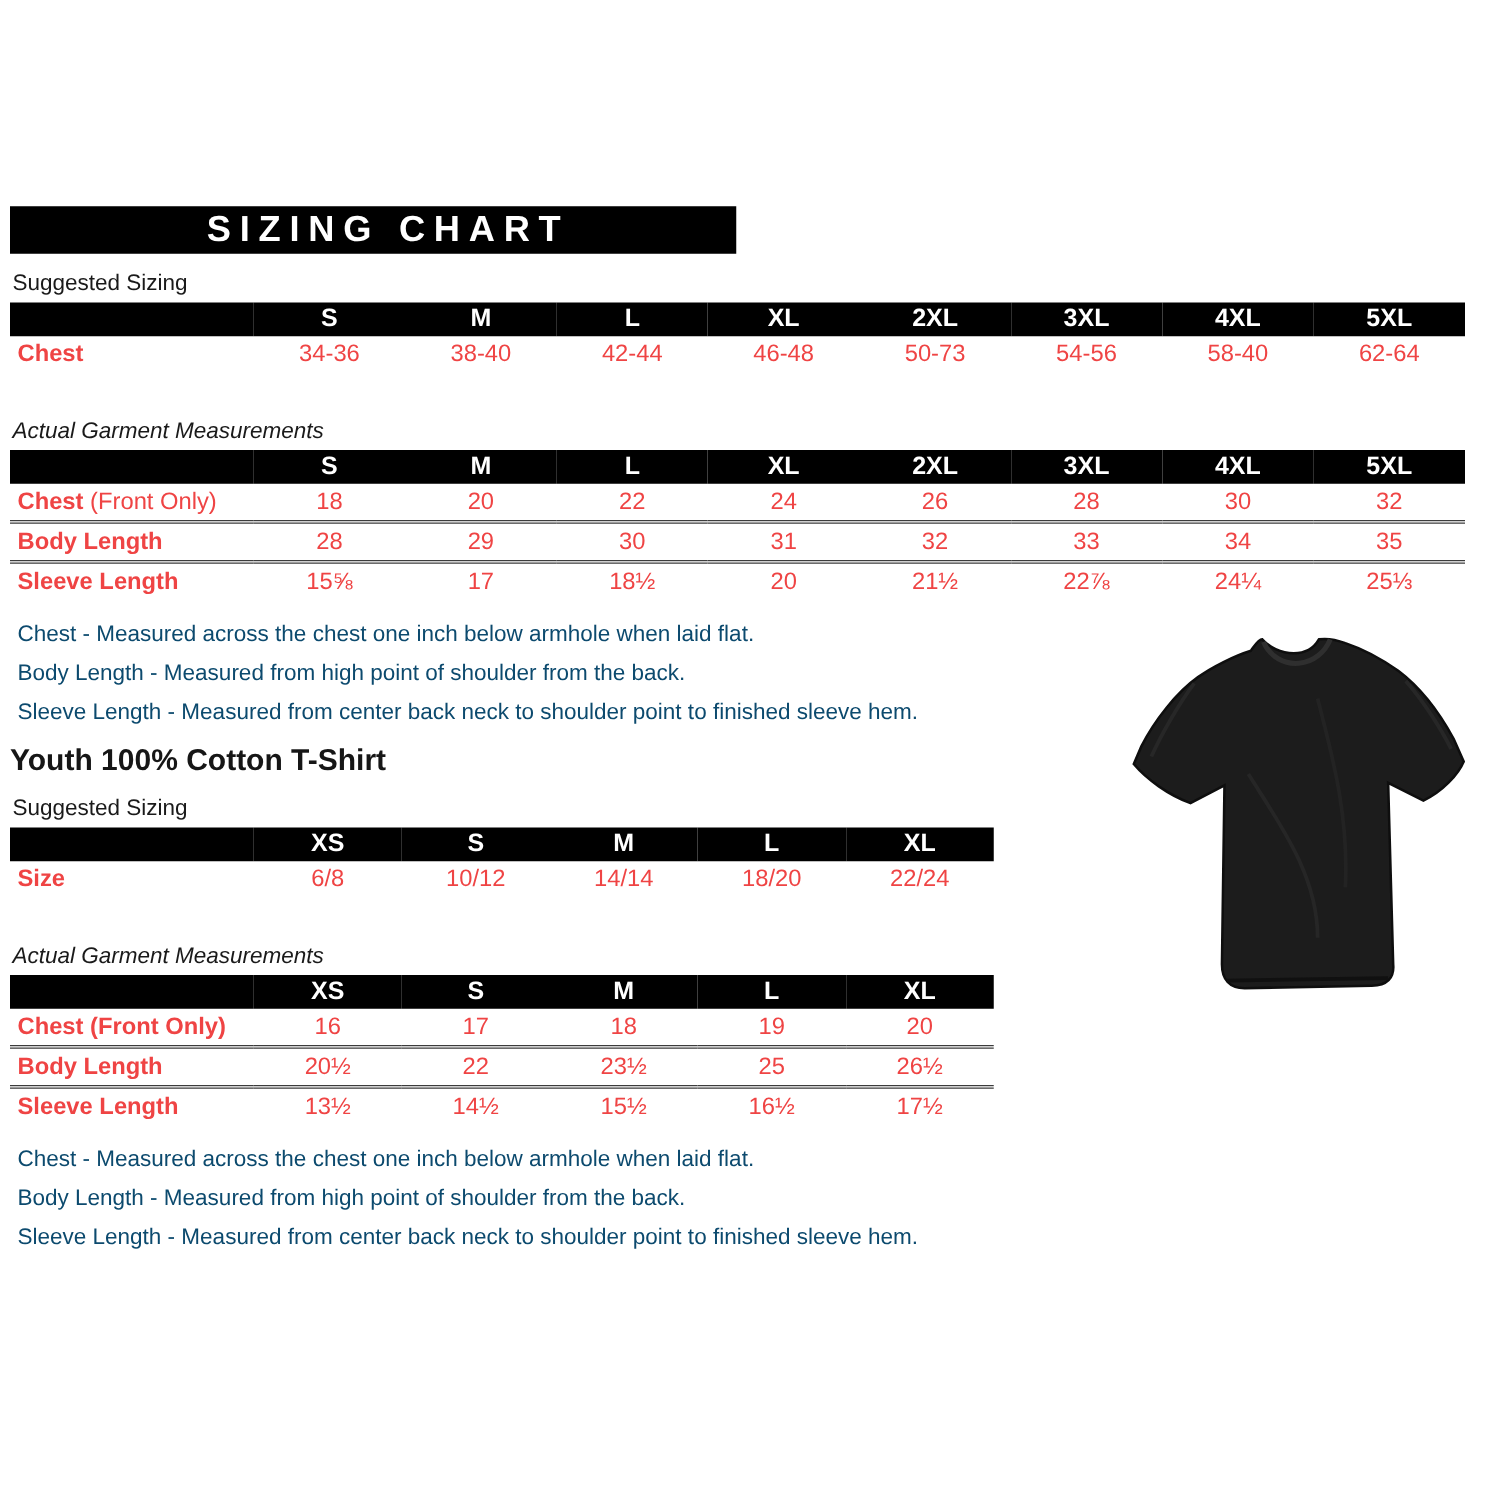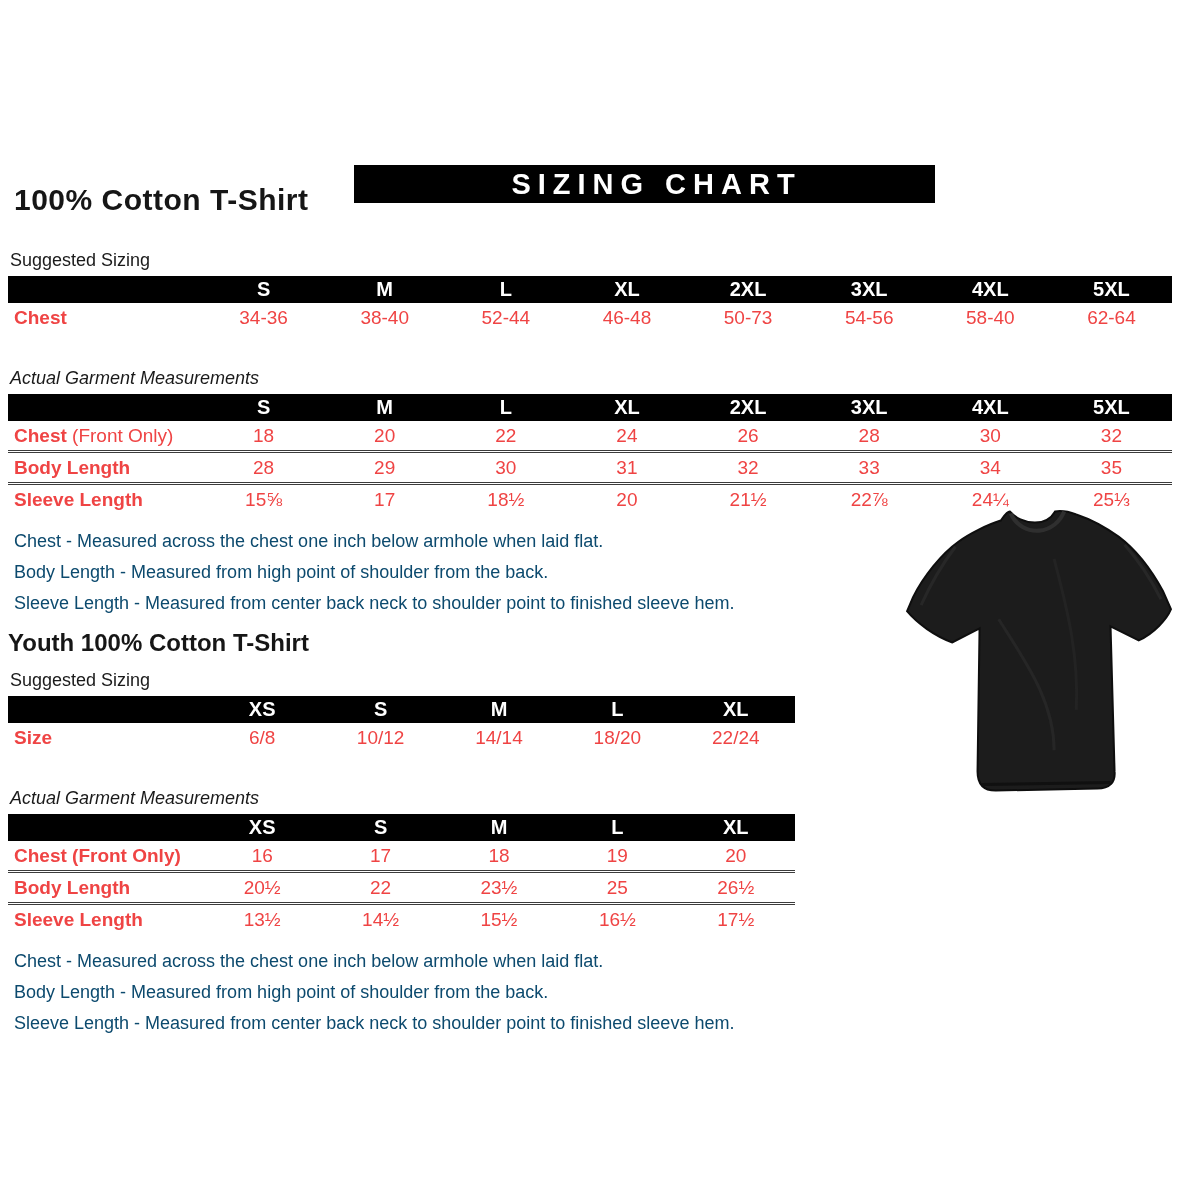--- a/index.html
+++ b/index.html
@@ -33,21 +33,20 @@
   .tshirt-figure{position:absolute;left:903px;top:497px;width:272px;height:305px;margin:0;}
   .tshirt-figure svg{width:100%;height:100%;}
 </style>
 </head>
 <body>
 
 <div class="page">
   <div class="content">
 
     <div class="titlebar">
-      <h1 class="main-title">100% Cotton T-Shirt</h1>
       <div class="banner">
         <span>SIZING CHART</span>
       </div>
     </div>
 
     <section>
       <div class="sec-label">Suggested Sizing</div>
       <table class="t-adult">
           <thead>
             <tr>
@@ -60,21 +59,21 @@
               <th>3XL</th>
               <th>4XL</th>
               <th>5XL</th>
             </tr>
           </thead>
           <tbody>
             <tr>
               <td class="lbl"><span class="b">Chest</span></td>
               <td>34-36</td>
               <td>38-40</td>
-              <td>52-44</td>
+              <td>42-44</td>
               <td>46-48</td>
               <td>50-73</td>
               <td>54-56</td>
               <td>58-40</td>
               <td>62-64</td>
             </tr>
           </tbody>
         </table>
 
       <div class="sec-label tight">Actual Garment Measurements</div>

